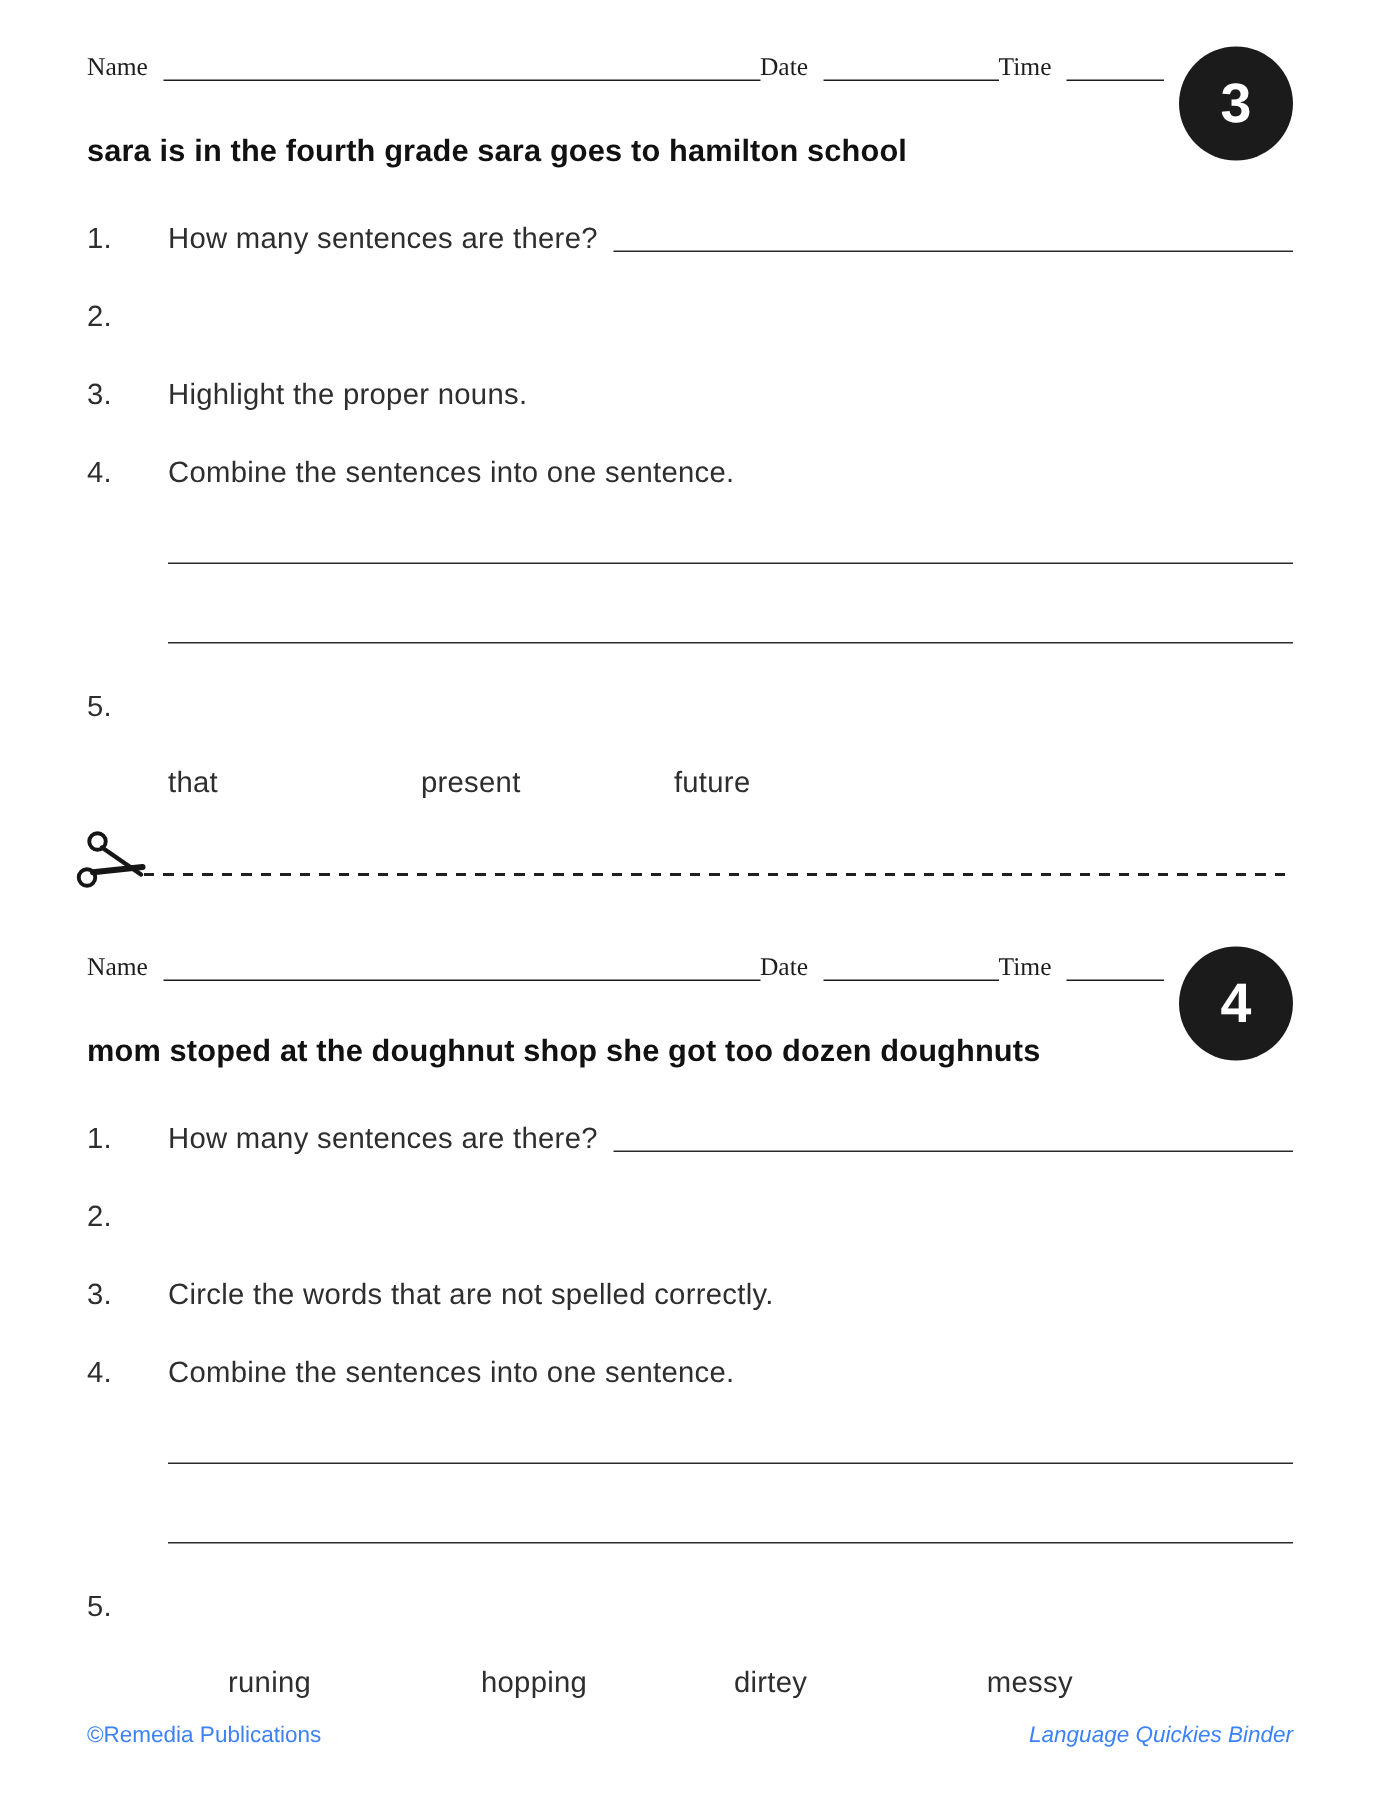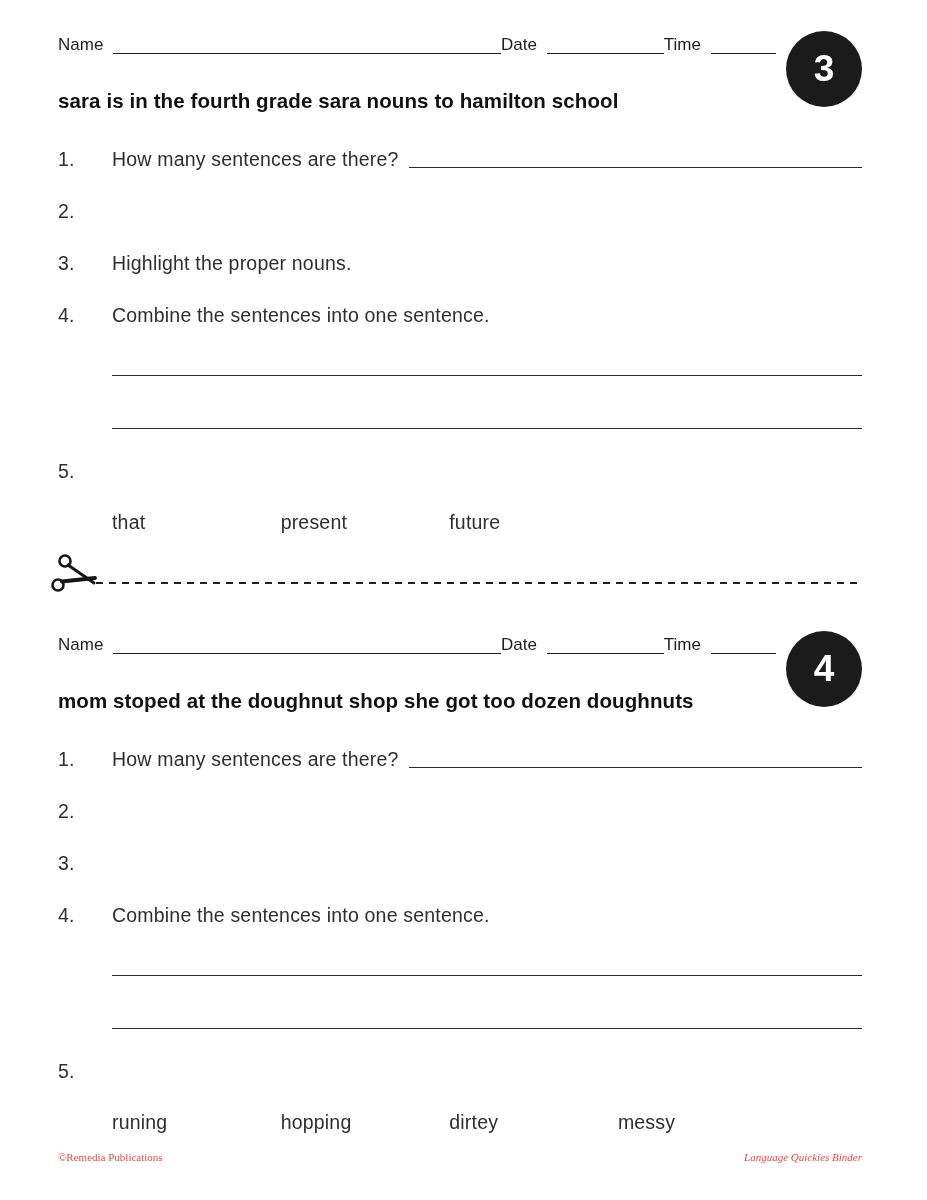--- a/index.html
+++ b/index.html
@@ -8,21 +8,21 @@
     width:927px;height:1200px;
     background:#ffffff;
     color:#222;
     font-family:"Liberation Sans",sans-serif;
     overflow:hidden;
   }
   
   .hdr{
     position:absolute;left:58px;width:718px;height:22px;
     display:flex;align-items:flex-end;
-    font-family:Liberation Sans, sans-serif;
+    font-family:Liberation Serif, serif;
     font-size:17px;color:#1d1d1d;justify-content:space-between;
   }
   .hdr .lbl{line-height:20px;white-space:nowrap;}
   .hdr .rule{height:1px;border-bottom:1.6px solid #1d1d1d;margin:0 0 1px 10px;}
   .rule-name{flex:1 1 auto;margin-right:14px;}
   .rule-date{width:117px;margin-right:16px;}
   .rule-time{width:65px;}
   
   .badge{
     position:absolute;left:786px;width:76px;height:76px;
@@ -60,22 +60,22 @@
   .opt{display:inline-block;width:163px;}
   
   .cutline{
     position:absolute;left:96px;right:65px;top:582px;height:2px;
     background:repeating-linear-gradient(90deg,#1f1f1f 0 7px,transparent 7px 13px);
   }
   .scissors{position:absolute;left:50px;top:552px;}
   
   .footer-left,.footer-center,.footer-right{
     position:absolute;top:1148px;
-    font-family:Liberation Serif, serif;
-    font-size:11px;color:#ef4444;line-height:18px;
+    font-family:Liberation Sans, sans-serif;
+    font-size:15px;color:#3b82f6;line-height:18px;
   }
   .footer-left{left:58px;}
   .footer-center{left:0;right:0;text-align:center;}
   .footer-right{right:65px;font-style:italic;}
 </style>
 </head>
 <body>
 
 <div class="page">
 
@@ -85,21 +85,21 @@
     <span class="lbl">Date</span>
     <span class="rule rule-date"></span>
     <span class="lbl">Time</span>
     <span class="rule rule-time"></span>
   </div>
 
   <div class="badge" style="top:31px;">
     <span>3</span>
   </div>
 
-  <div class="ptitle" style="top:88px;">sara is in the fourth grade sara nouns to hamilton school</div>
+  <div class="ptitle" style="top:88px;">sara is in the fourth grade sara goes to hamilton school</div>
 
   <div class="qrow" style="top:147px;">
     <span class="qnum">1.</span>
     <span class="qtext">How many sentences are there?</span>
     <span class="qblank"></span>
   </div>
   <div class="qrow" style="top:199px;">
     <span class="qnum">2.</span>
   </div>
   <div class="qrow" style="top:251px;">
@@ -152,34 +152,35 @@
   <div class="qrow" style="top:747px;">
     <span class="qnum">1.</span>
     <span class="qtext">How many sentences are there?</span>
     <span class="qblank"></span>
   </div>
   <div class="qrow" style="top:799px;">
     <span class="qnum">2.</span>
   </div>
   <div class="qrow" style="top:851px;">
     <span class="qnum">3.</span>
+    <span class="qtext">Circle the words that are not spelled correctly.</span>
   </div>
   <div class="qrow" style="top:903px;">
     <span class="qnum">4.</span>
     <span class="qtext">Combine the sentences into one sentence.</span>
   </div>
 
   <div class="ansline" style="top:974px;"></div>
   <div class="ansline" style="top:1027px;"></div>
 
   <div class="qrow" style="top:1059px;">
     <span class="qnum">5.</span>
   </div>
 
-  <div class="optrow" style="top:1110px;">
+  <div class="optrow" style="top:1110px;margin-left:40px;">
     <span class="opt">runing</span>
     <span class="opt">hopping</span>
     <span class="opt">dirtey</span>
     <span class="opt">messy</span>
   </div>
 
   <div class="footer-left">©Remedia Publications</div>
   <div class="footer-right">Language Quickies Binder</div>
 
 </div>

